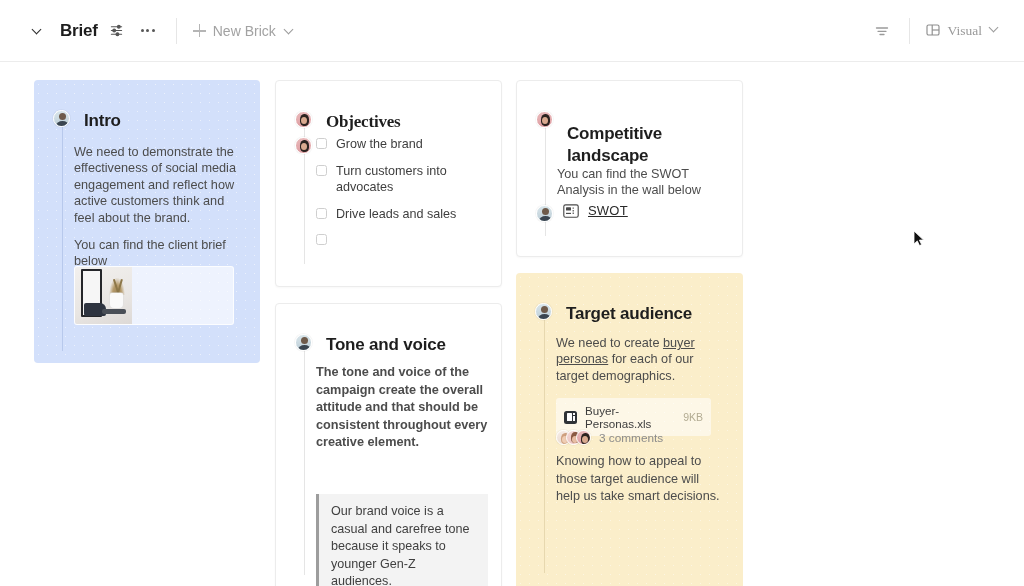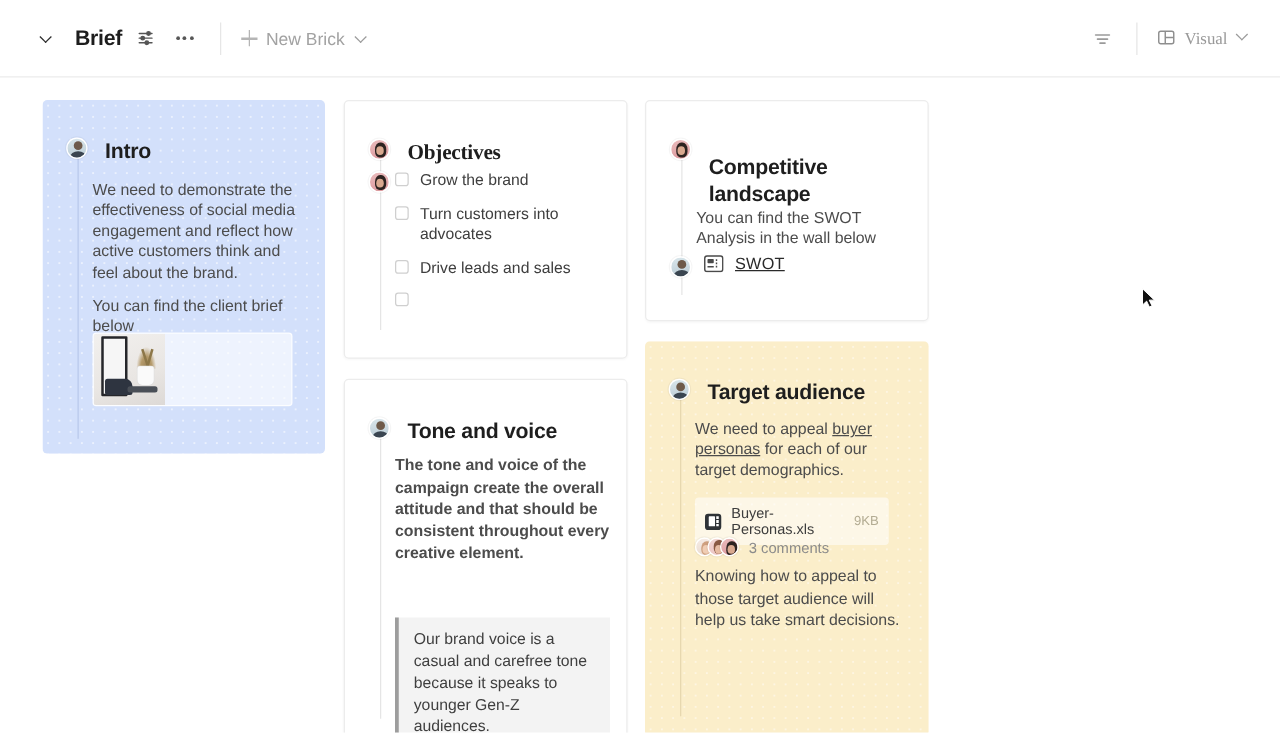--- a/index.html
+++ b/index.html
@@ -427,21 +427,21 @@
       <div class="card-inner">
         <div class="rail on-yellow" style="left:28px; top:38px; bottom:16px;"></div>
 
         <div class="card-head" style="position:absolute; left:19px; top:30px;">
           <span class="avatar male"></span>
           <span class="card-title" style="margin-left:14px;">Target audience</span>
         </div>
 
         <div style="position:absolute; left:40px; top:62px; width:164px;">
           <div class="body-text">
-            <span>We need to appeal </span><span class="ul">buyer personas</span><span> for each of our target demographics.</span>
+            <span>We need to create </span><span class="ul">buyer personas</span><span> for each of our target demographics.</span>
           </div>
         </div>
 
         <div class="attach" style="position:absolute; left:40px; top:125px;">
           <span class="xls-icon"></span>
           <span class="attach-name">Buyer-Personas.xls</span>
           <span class="attach-size">9KB</span>
         </div>
 
         <div class="comments-row" style="position:absolute; left:40px; top:157px;">

